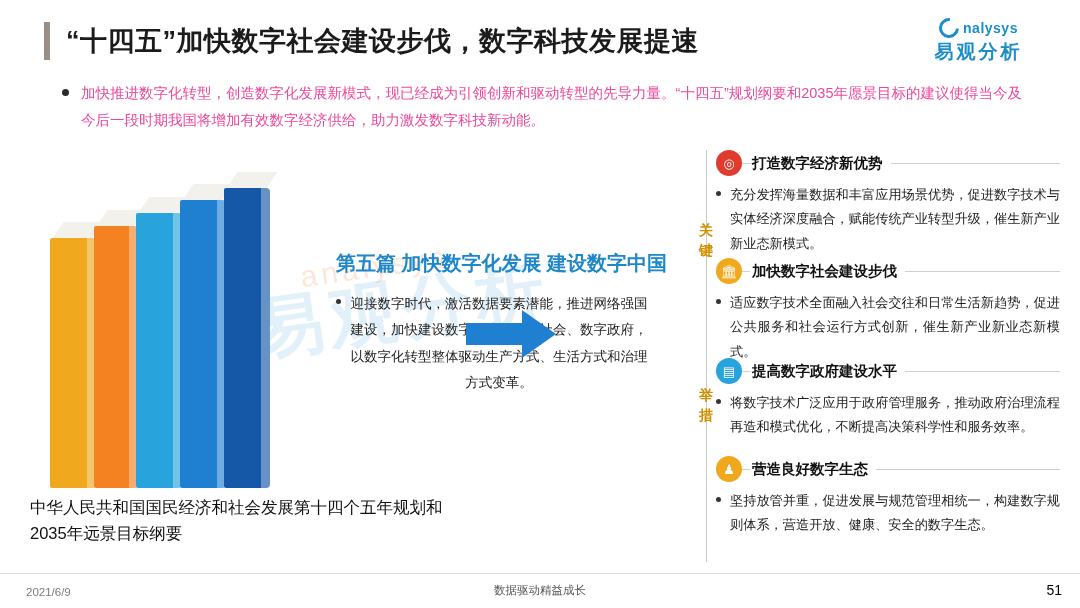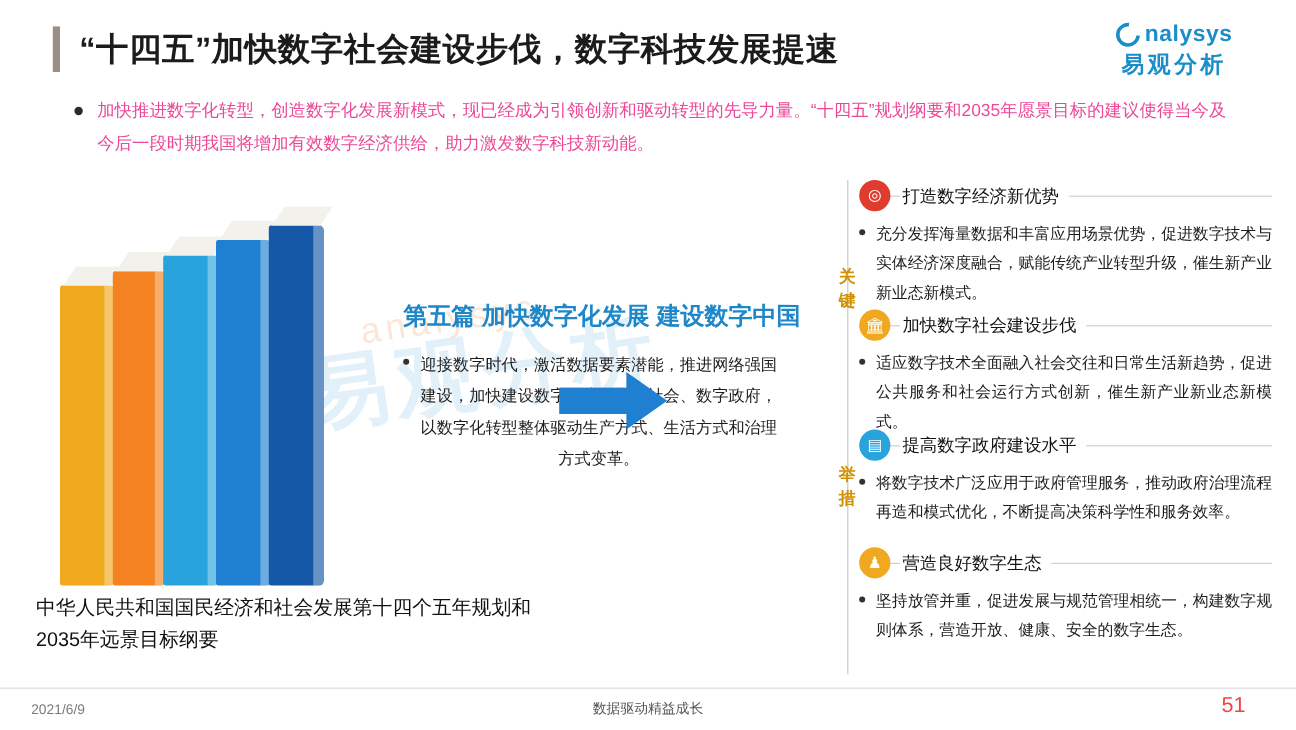--- a/index.html
+++ b/index.html
@@ -43,21 +43,21 @@
     display: flex; align-items: center; justify-content: center;
     gap: 4px;
   }
   .logo-mark {
     width: 20px; height: 20px; border-radius: 50%;
     border: 3px solid #1b8ec9;
     border-right-color: transparent;
     transform: rotate(-40deg);
   }
   .logo-word {
-    font-size: 19px; font-weight: bold; color: #1b8ec9;
+    font-size: 14px; font-weight: bold; color: #1b8ec9;
     letter-spacing: 0.5px;
   }
   .logo-cn {
     font-size: 19px; font-weight: bold; color: #1b8ec9;
     letter-spacing: 3px; margin-top: 1px;
   }
 
   
   .lead {
     position: absolute;
@@ -217,21 +217,21 @@
     width: 26px; height: 26px; border-radius: 50%;
     display: flex; align-items: center; justify-content: center;
     color: #fff; font-size: 13px;
     margin-right: 8px;
     flex: none;
   }
   .sec-title {
     position: relative; z-index: 1;
     background: #fff;
     padding: 0 8px 0 2px;
-    font-size: 14.5px; font-weight: normal; color: #111;
+    font-size: 14.5px; font-weight: bold; color: #111;
     white-space: nowrap;
   }
   .sec-body { display: flex; }
   .sec-dot {
     width: 5px; height: 5px; border-radius: 50%;
     background: #333; margin-top: 8px; margin-right: 9px; flex: none;
   }
   .sec-text {
     font-size: 13.2px; line-height: 1.85; color: #1d1d1d;
     text-align: justify;
@@ -246,22 +246,22 @@
   .footer-date {
     position: absolute; left: 26px; bottom: 10px;
     font-size: 11.5px; color: #7a7a7a;
   }
   .footer-center {
     position: absolute; left: 0; right: 0; bottom: 10px;
     text-align: center;
     font-size: 11.5px; color: #555;
   }
   .footer-page {
-    position: absolute; right: 42px; bottom: 10px;
-    font-size: 18px; color: #ef4444;
+    position: absolute; right: 18px; bottom: 10px;
+    font-size: 14px; color: #000000;
   }
 </style>
 </head>
 <body>
 
 <div class="title-bar">
   <div class="title-accent"></div>
   <div class="slide-title">“十四五”加快数字社会建设步伐，数字科技发展提速</div>
 </div>
 

